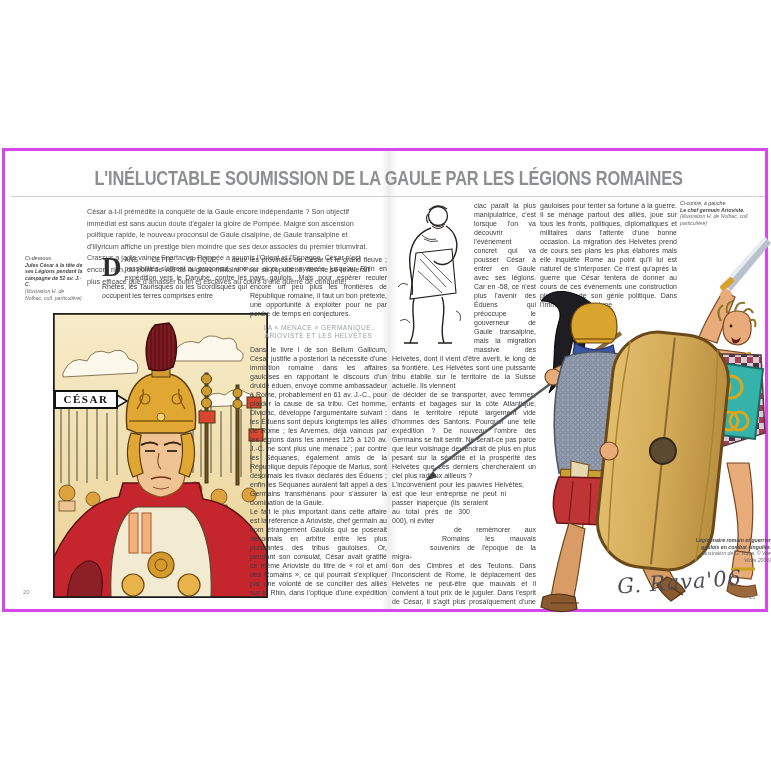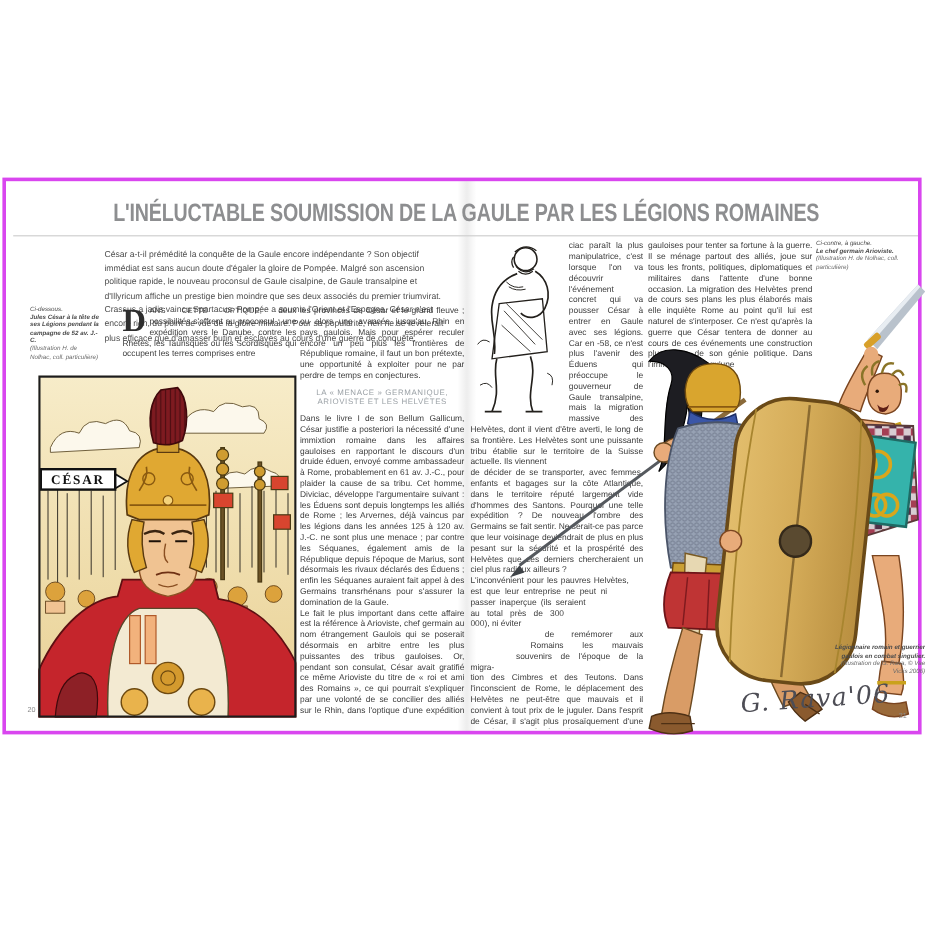--- a/index.html
+++ b/index.html
@@ -31,21 +31,21 @@
   .colB{position:absolute;left:245px;top:104px;width:137px;height:342px;overflow:hidden;}
   .colB .para{margin:0 0 4px 0;}
   .section-heading{margin:6px 0 5px 0;text-align:center;font-weight:normal;
        font-size:6.6px;line-height:8.2px;letter-spacing:0.5px;color:#9ba1a6;}
   .colC{position:absolute;left:387px;top:50px;width:144px;height:406px;overflow:hidden;}
   .colD{position:absolute;left:535px;top:50px;width:137px;height:114px;overflow:hidden;}
   .sketch-float{float:left;width:78px;height:146px;margin:0 4px 2px 0;}
   .fr{float:right;clear:right;height:9px;}
   .fl{float:left;clear:left;height:9px;}
   .cblock{overflow:hidden;}
-  .caesar-illo{position:absolute;left:27px;top:162px;width:246px;height:285px;}
+  .caesar-illo{position:absolute;left:17px;top:162px;width:246px;height:285px;text-align:right;}
   .duel-illo{position:absolute;left:418px;top:74px;width:350px;height:390px;pointer-events:none;}
   .signature{position:absolute;left:612px;top:418px;width:160px;
              font-family:"DejaVu Serif",serif;font-style:italic;font-size:21px;color:#4d4d55;
              transform:rotate(-4deg);letter-spacing:1px;}
   .pagenum{position:absolute;font-size:6px;color:#8a8a8a;}
   .pn-left{left:18px;top:438px;}
   .pn-right{left:744px;top:443px;}
 </style>
 </head>
 <body>

